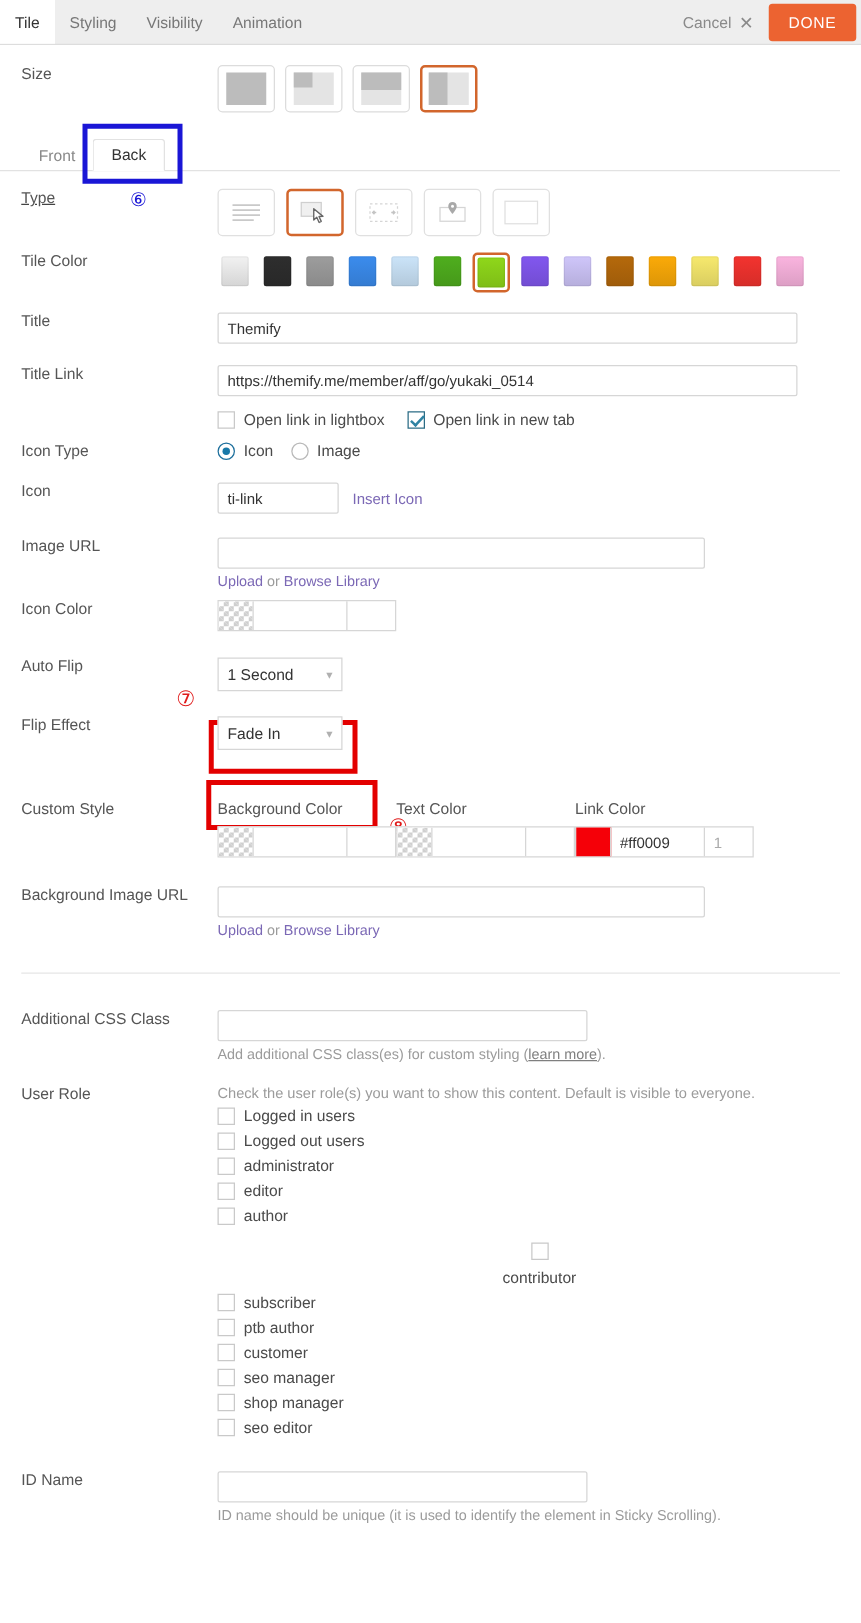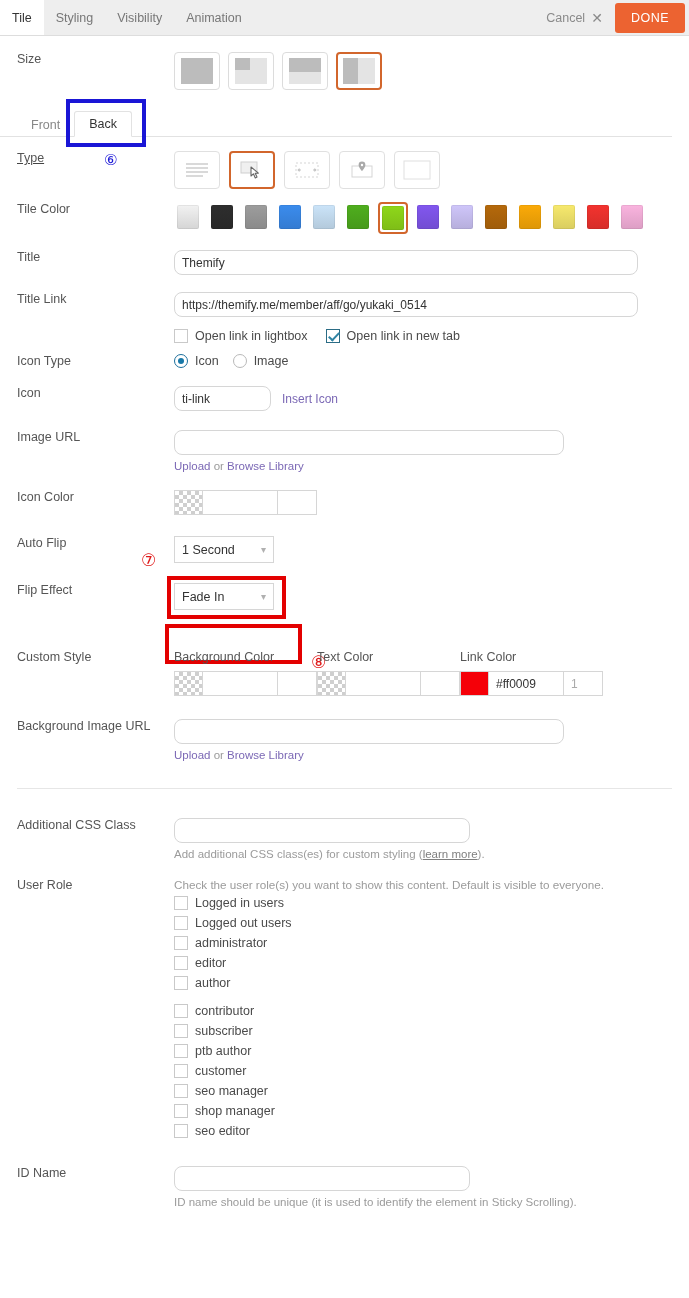--- a/index.html
+++ b/index.html
@@ -172,21 +172,21 @@
 
   
   .inp {
     height: 25px;
     border: 1px solid #d6d6d6;
     background: #fff;
     font-size: 12px;
     color: #333;
     padding: 0 7px;
     font-family: "Liberation Sans", sans-serif;
-    border-radius: 8px;
+    border-radius: 2px;
     outline: none;
   }
   .inp-wide { width: 464px; }
   .inp-med  { width: 390px; }
   .inp-small{ width: 97px; }
   .inp-css  { width: 296px; }
 
   .helper {
     font-size: 11.5px;
     color: #9b9b9b;
@@ -473,21 +473,21 @@
 <div class="row" style="margin-top:19px;">
   <div class="lbl">Image URL</div>
   <div class="ctl">
     <input class="inp inp-med" value="" style="">
     <div class="helper">
       <span class="lnk">Upload</span><span class="muted"> or </span><span class="lnk">Browse Library</span>
     </div>
   </div>
 </div>
 
-<div class="row" style="margin-top:18px;">
+<div class="row" style="margin-top:8px;">
   <div class="lbl">Icon Color</div>
   <div class="ctl">
     <div class="cpick">
       <div class="chip trans"></div>
       <div class="hexv"></div>
       <div class="opac"></div>
     </div>
   </div>
 </div>
 
@@ -588,21 +588,21 @@
           <span class="cblabel">administrator</span>
         </div>
         <div class="cbrow" style="margin-bottom: 6px;">
           <span class="cb"></span>
           <span class="cblabel">editor</span>
         </div>
         <div class="cbrow" style="margin-bottom: 14px;">
           <span class="cb"></span>
           <span class="cblabel">author</span>
         </div>
-        <div class="cbrow" style="margin-bottom: 6px;">
+        <div class="cbrow" style="margin-bottom: 6px; flex-direction: column;">
           <span class="cb"></span>
           <span class="cblabel">contributor</span>
         </div>
         <div class="cbrow" style="margin-bottom: 6px;">
           <span class="cb"></span>
           <span class="cblabel">subscriber</span>
         </div>
         <div class="cbrow" style="margin-bottom: 6px;">
           <span class="cb"></span>
           <span class="cblabel">ptb author</span>

